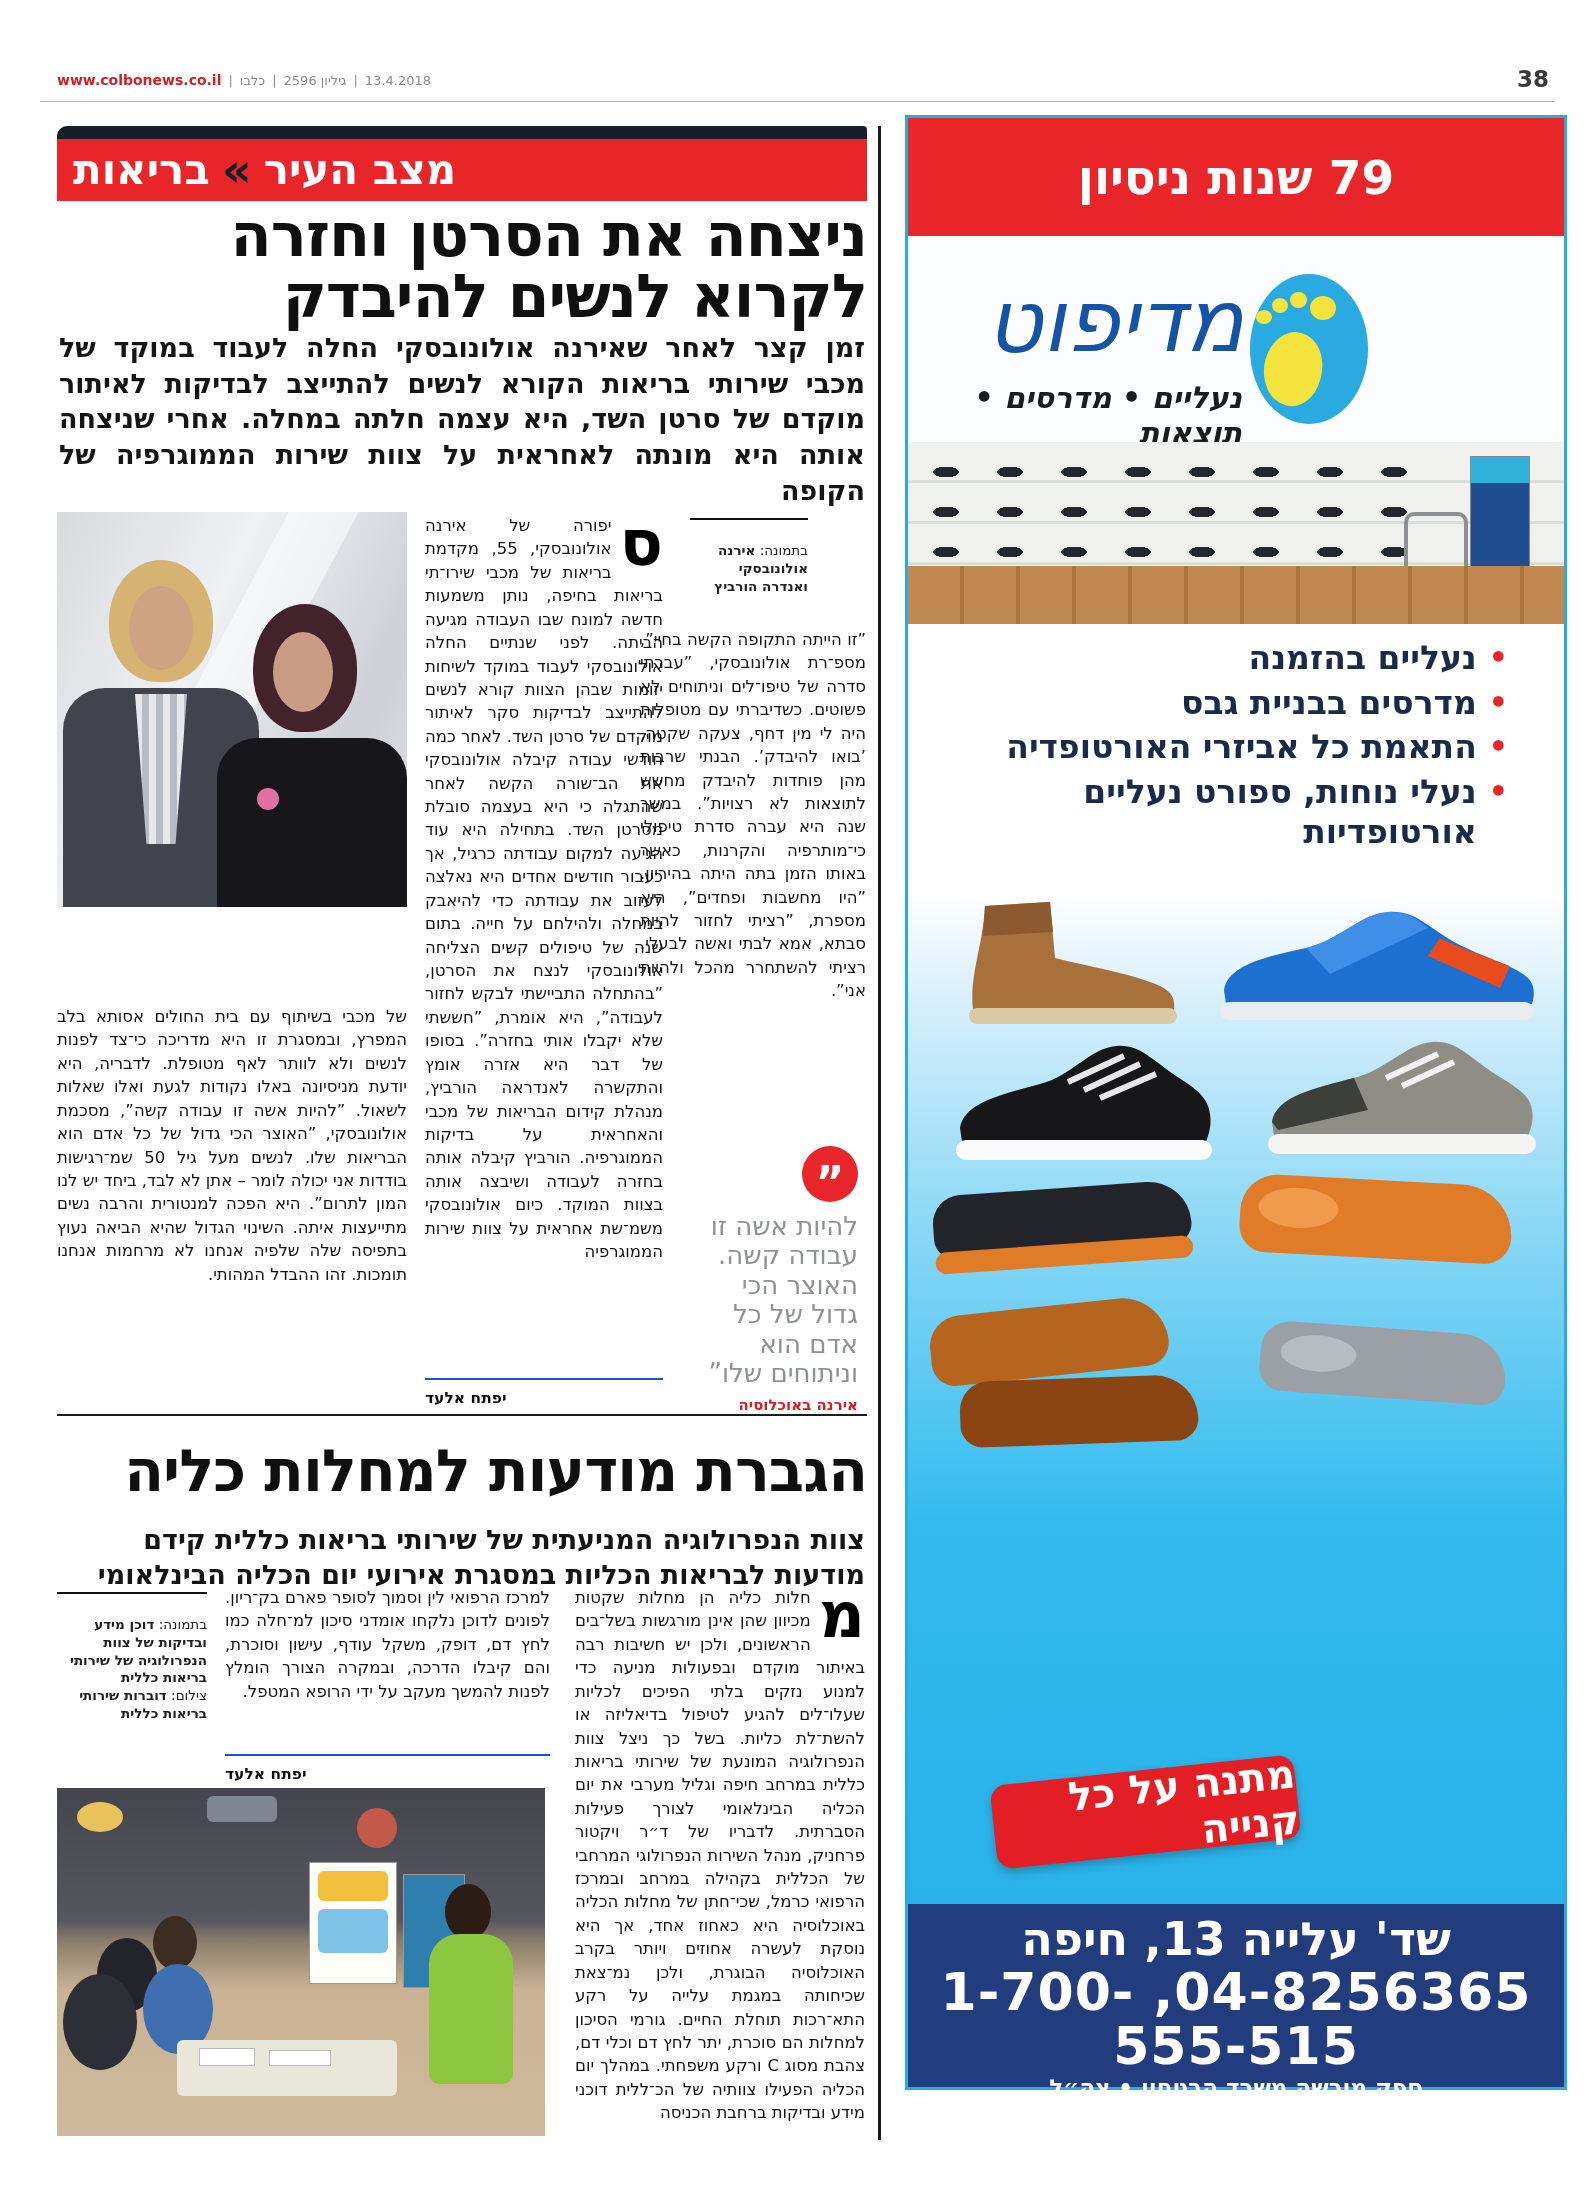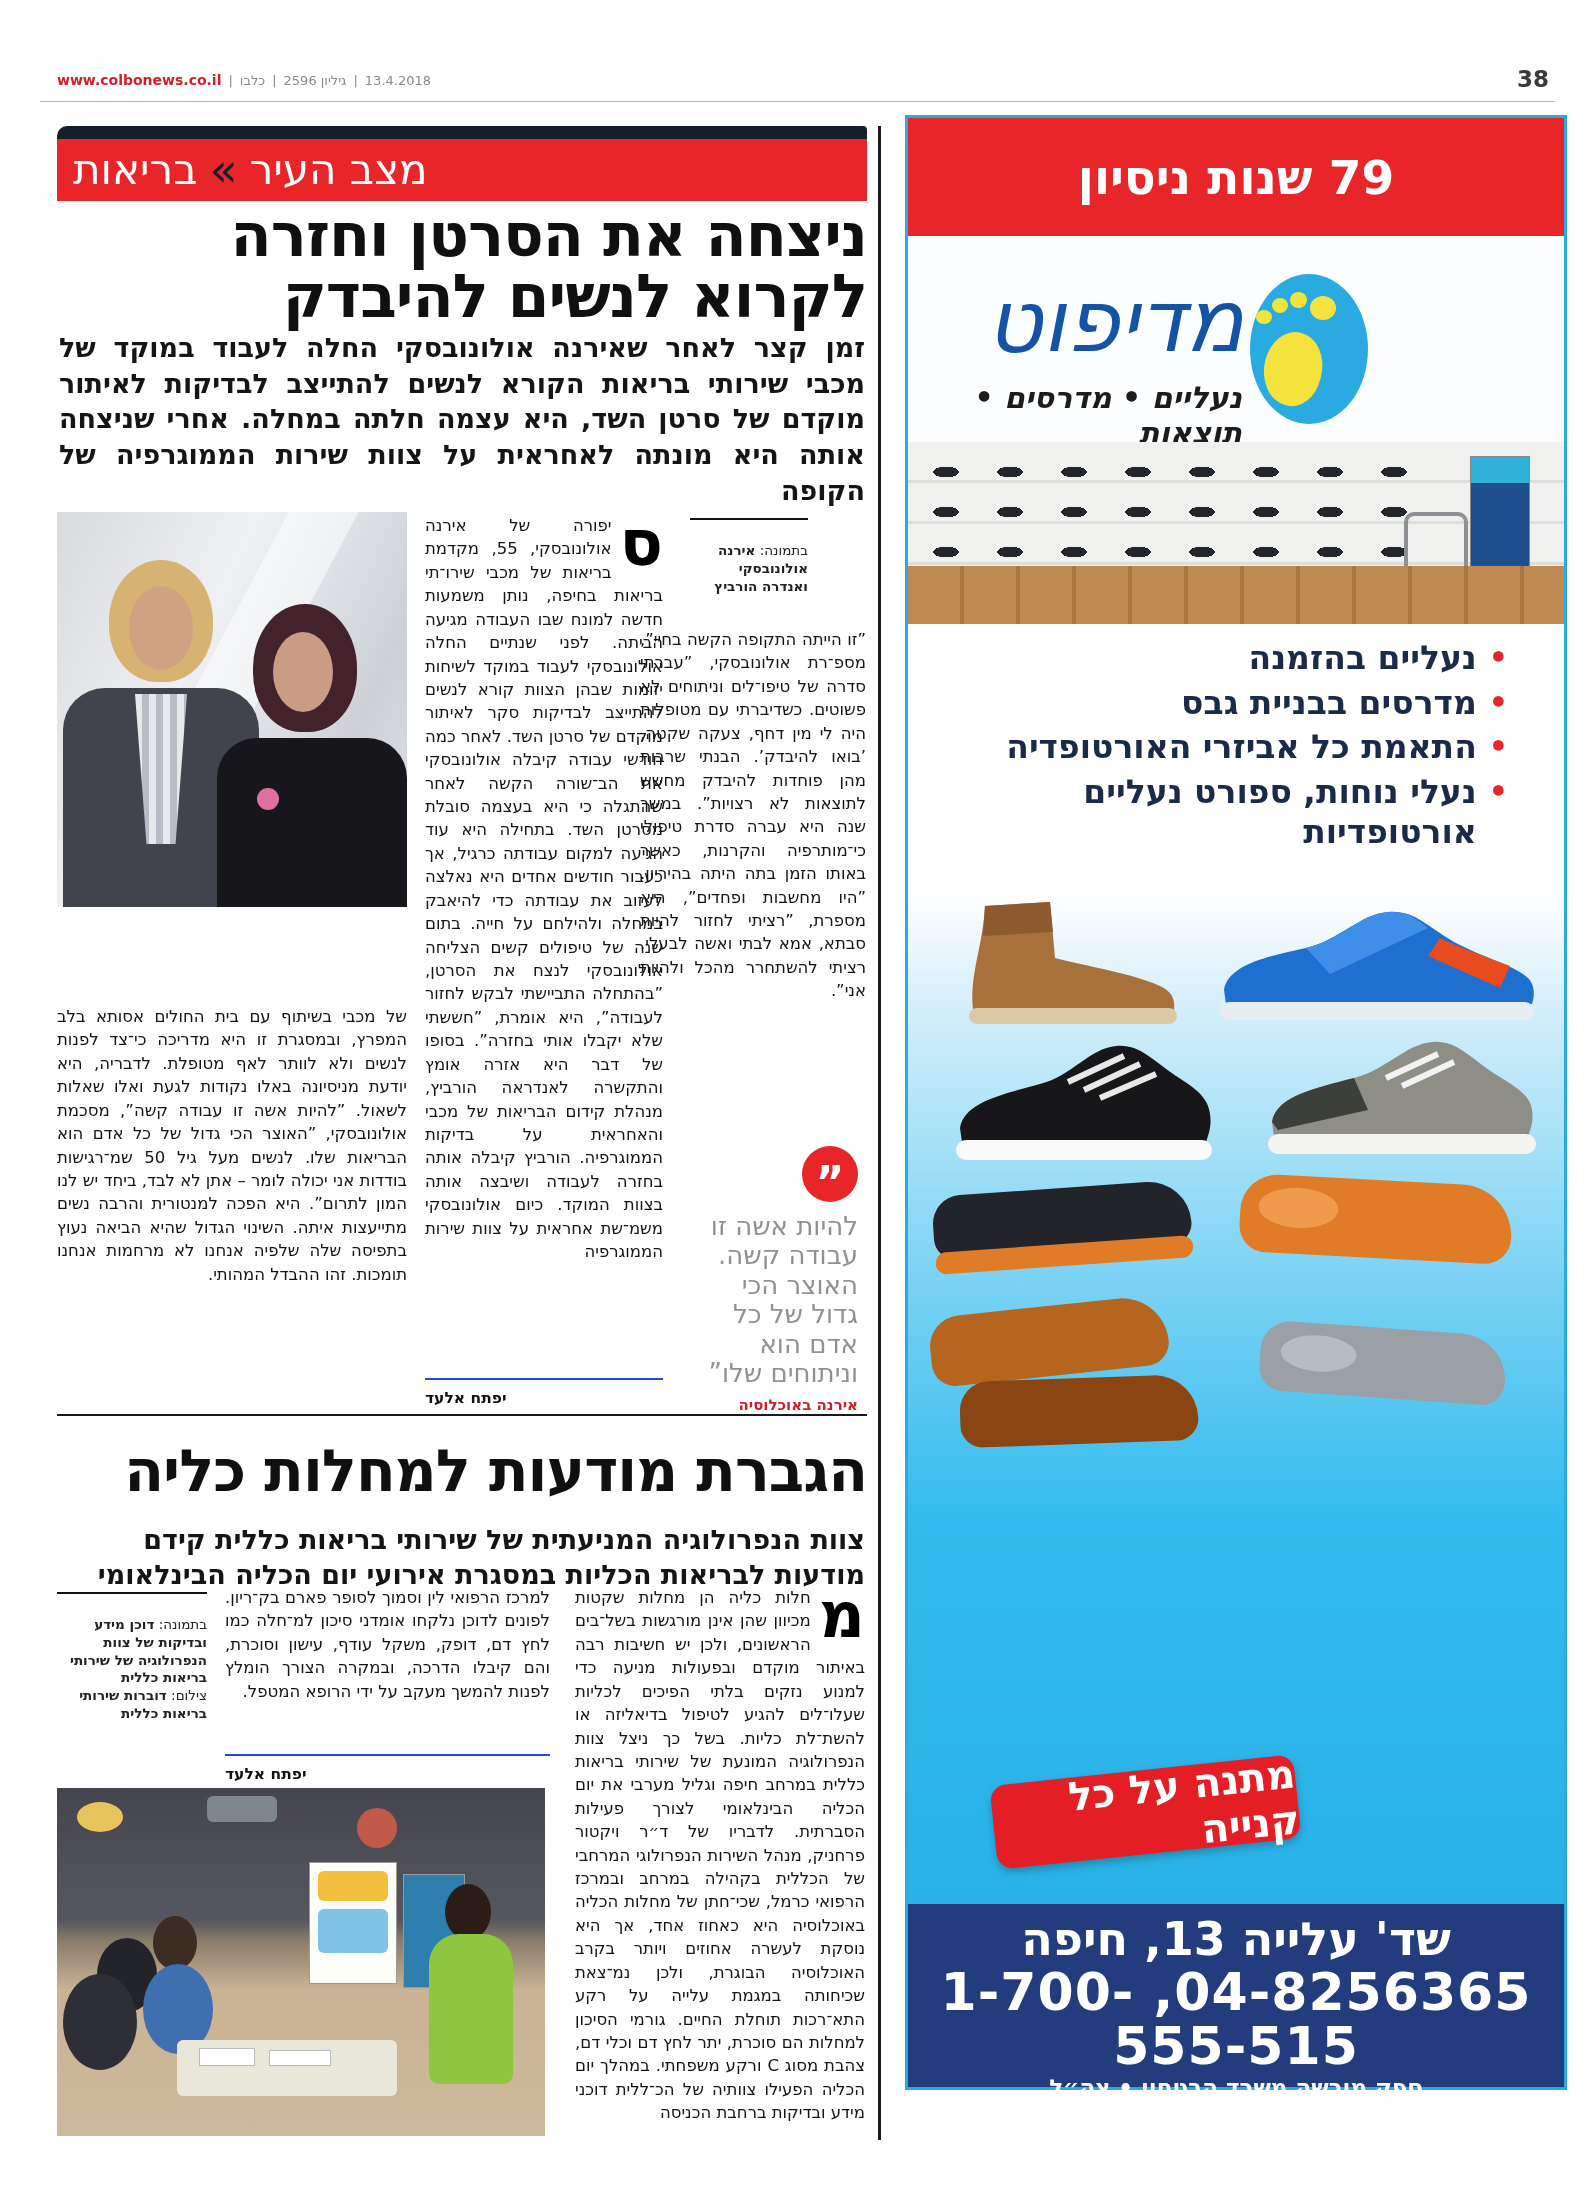--- a/index.html
+++ b/index.html
@@ -11,21 +11,21 @@
   .phead{top:72px;left:57px;font-size:13px;color:#8a8a8a;display:flex;gap:7px;align-items:baseline;}
   .phead .url{color:#d11f26;font-weight:bold;font-size:14px;}
   .pagenum{top:66px;right:46px;font-size:23px;font-weight:bold;color:#3a3a3a;}
   .toprule{top:101px;left:40px;width:1515px;height:1px;background:#b5b5b5;}
 
   
   .secbar{top:126px;left:57px;width:810px;}
   .secbar .strip{height:13px;background:#141f2b;border-radius:10px 4px 0 0;}
   .secbar .redbar{height:62px;background:#e8262a;display:flex;align-items:center;
                   justify-content:flex-end;padding:0 16px;direction:rtl;gap:12px;}
-  .secbar .redbar span{color:#fff;font-weight:normal;font-size:42px;line-height:1;text-align:right;}
+  .secbar .redbar span{color:#fff;font-weight:bold;font-size:42px;line-height:1;text-align:right;}
   .secbar .chev{color:#141f2b !important;direction:ltr;font-size:46px !important;}
 
   
   .h1{top:205px;left:57px;width:810px;direction:rtl;text-align:right;
       font-size:60px;font-weight:800;line-height:1.02;color:#101010;letter-spacing:-1px;}
   .sub1{top:330px;left:59px;width:806px;direction:rtl;text-align:justify;
         font-size:27px;font-weight:bold;line-height:1.32;color:#151515;}
   .body-col{direction:rtl;text-align:justify;font-size:16.5px;line-height:1.42;
             color:#141414;overflow:hidden;}
   .dropcap{float:right;font-size:64px;line-height:.8;font-weight:bold;padding:4px 0 0 8px;color:#000;}

